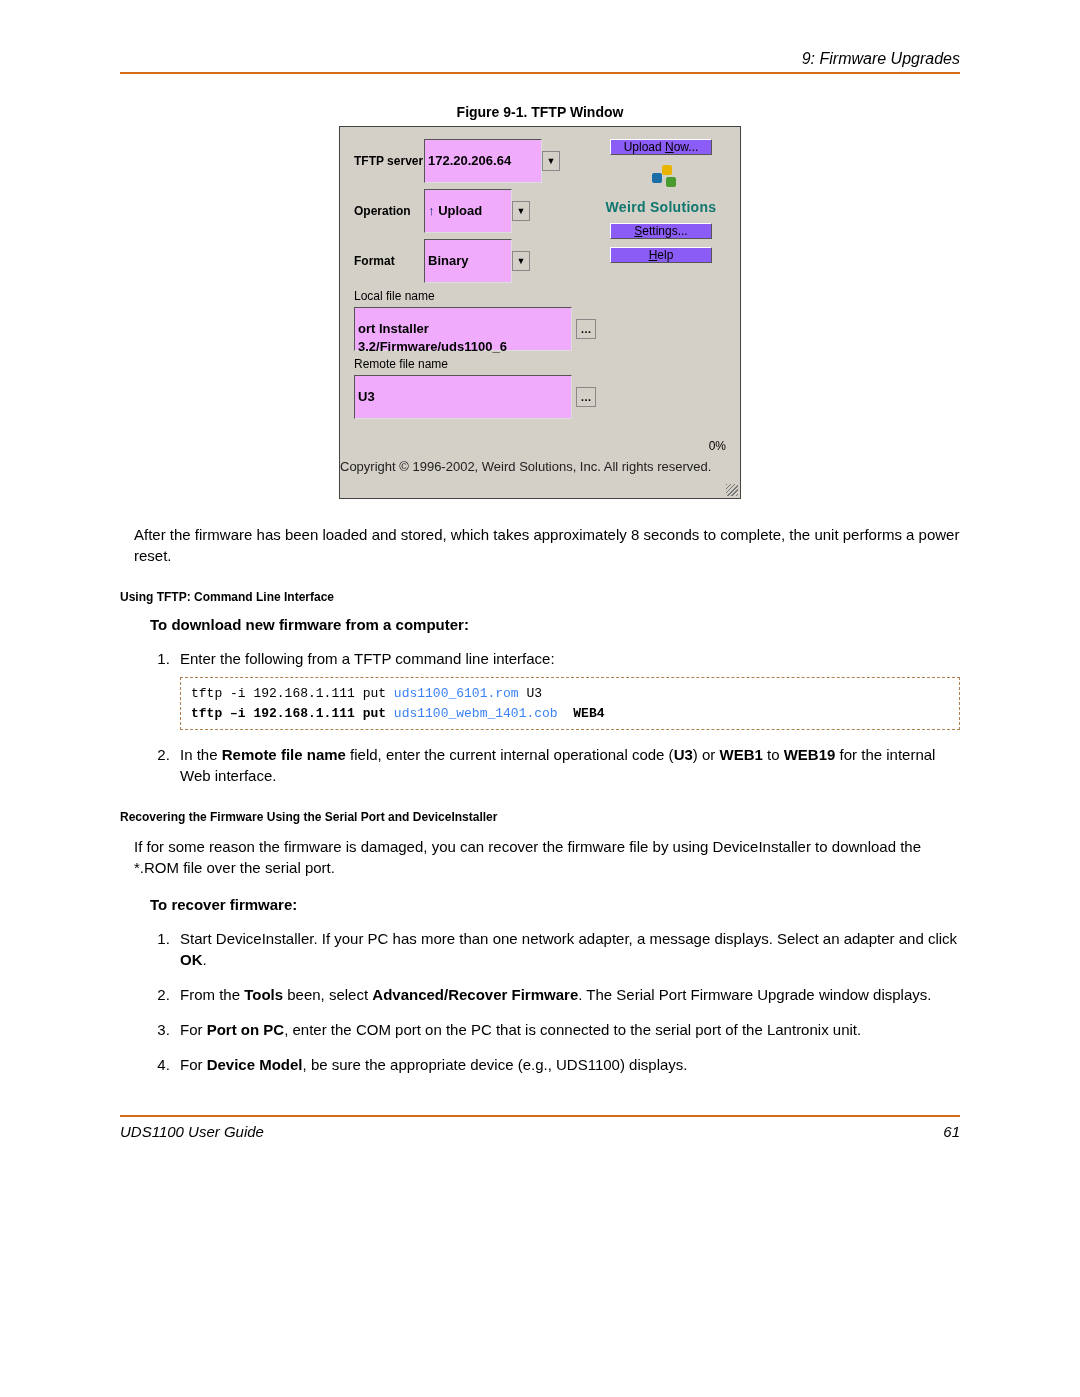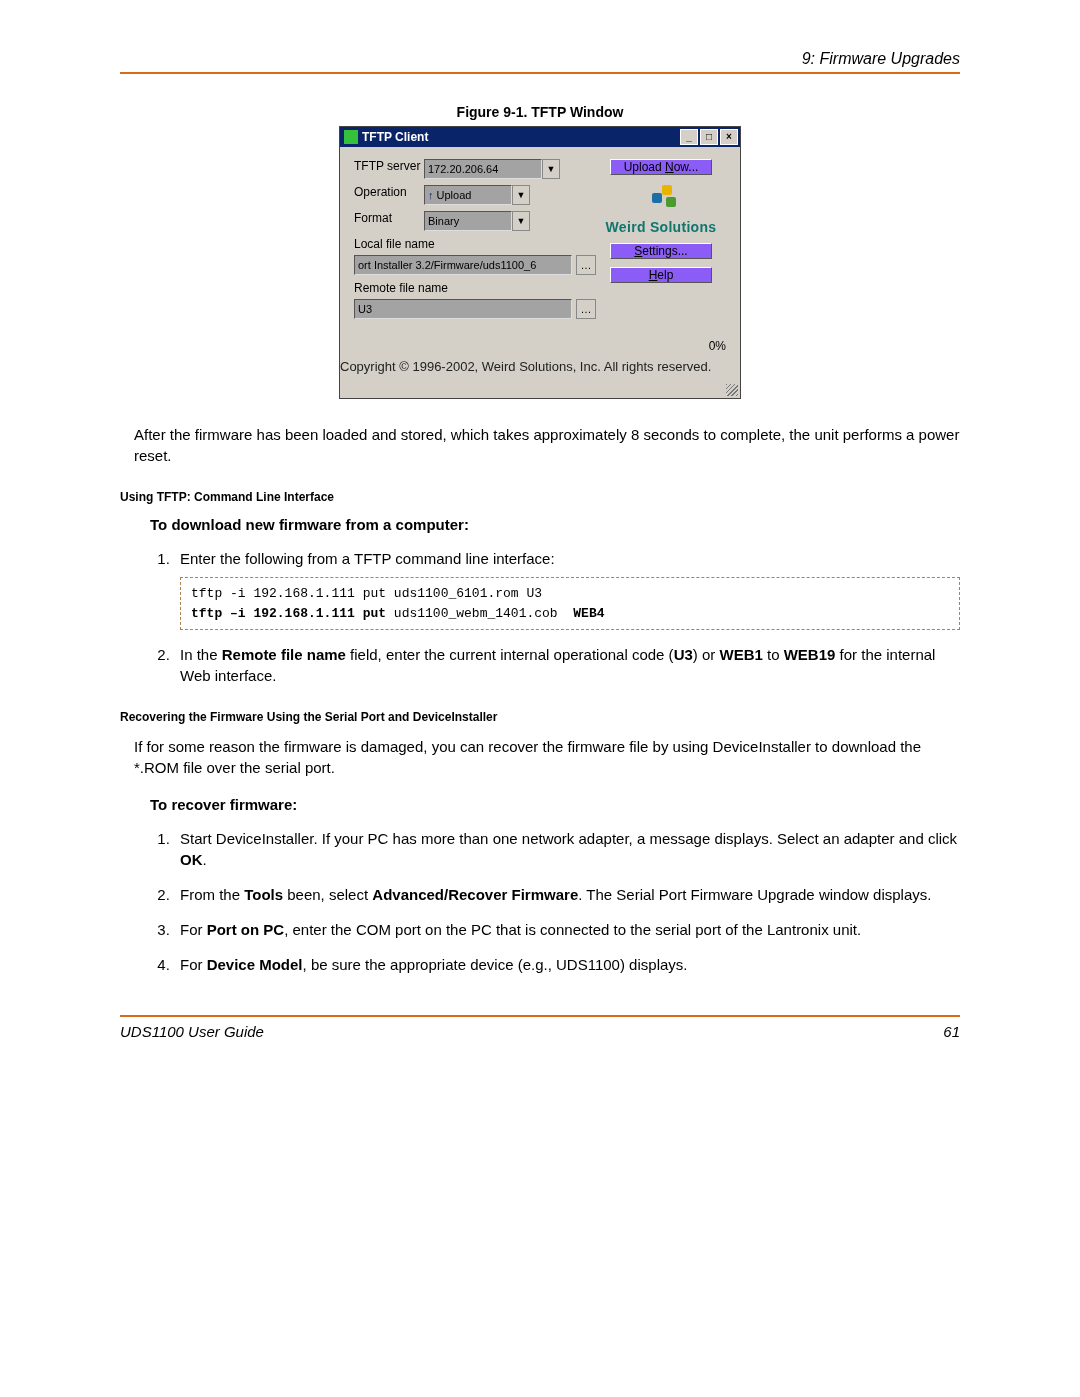--- a/index.html
+++ b/index.html
@@ -59,27 +59,27 @@
   .titlebar-btns { display:flex; }
   .tbtn {
     width: 16px; height:14px; margin-right:2px;
     background:#d4d0c8; border:1px solid #fff; font-size:10px;
     display:flex; align-items:center; justify-content:center;
     color:#000; font-weight:bold;
   }
   .tftp-body { padding: 12px 14px 10px 14px; display:flex; }
   .left-col { flex: 1; }
   .right-col { width: 130px; text-align:center; }
-  .row { display:flex; align-items:flex-start; margin-bottom:6px; }
+  .row { display:flex; align-items:center; margin-bottom:6px;font-weight:bold; }
   .lbl { width: 70px; }
   .inp {
-    background:#a3a3a3; border-top:1px solid #555; border-left:1px solid #555;
+    background:#f0abfc; border-top:1px solid #555; border-left:1px solid #555;
     border-right:1px solid #ddd; border-bottom:1px solid #ddd;
-    height:18px; line-height:18px; padding:0 3px; flex:1;
-    font-size:11px;
+    height:18px; line-height:18px; padding:12px 3px; flex:1;
+    font-size:13px;
   }
   .dd-arrow {
     width:16px; height:18px; background:#d4d0c8;
     border:1px solid #888; display:inline-flex;
     align-items:center; justify-content:center; font-size:9px;
   }
   .winbtn {
     display:block; width:100px; margin: 0 auto 8px auto;
     background:#8b5cf6; border-top:1px solid #fff; border-left:1px solid #fff;
     border-right:1px solid #555; border-bottom:1px solid #555;
@@ -123,50 +123,39 @@
   ol li { margin-bottom: 14px; padding-left:6px; line-height:1.4; }
   .codebox {
     margin: 8px 0 10px 32px;
     border: 1px dashed #b08050;
     padding: 6px 10px;
     font-family: "Courier New", monospace;
     font-size: 13px;
     line-height:1.5;
     white-space: pre-wrap;
   }
-  .codebox .hl { color:#000000; }
+  .codebox .hl { color:#3b82f6; }
   .sub-p { margin-left:32px; margin-bottom:10px; line-height:1.4;}
   .bottom-rule { height:2px; background:#d66b1a; margin-top:40px;}
   .page-footer {
     display:flex; justify-content:space-between;
     font-style:italic; font-size:15px; margin-top:6px;
   }
 </style>
 </head>
 <body>
 
 <div class="page">
 
   <div class="header-right">9: Firmware Upgrades</div>
   <div class="rule"></div>
 
   <div class="fig-caption">Figure 9-1. TFTP Window</div>
 
   <div class="tftp-window">
-    <div class="titlebar">
-      <div class="titlebar-left">
-        <span class="titlebar-icon"></span>
-        <span>TFTP Client</span>
-      </div>
-      <div class="titlebar-btns">
-        <span class="tbtn">_</span>
-        <span class="tbtn">□</span>
-        <span class="tbtn">×</span>
-      </div>
-    </div>
     <div class="tftp-body">
       <div class="left-col">
         <div class="row">
           <span class="lbl">TFTP server</span>
           <span class="inp" style="width:110px; flex:none;">172.20.206.64</span>
           <span class="dd-arrow">▼</span>
         </div>
         <div class="row">
           <span class="lbl">Operation</span>
           <span class="inp" style="width:80px; flex:none;">

